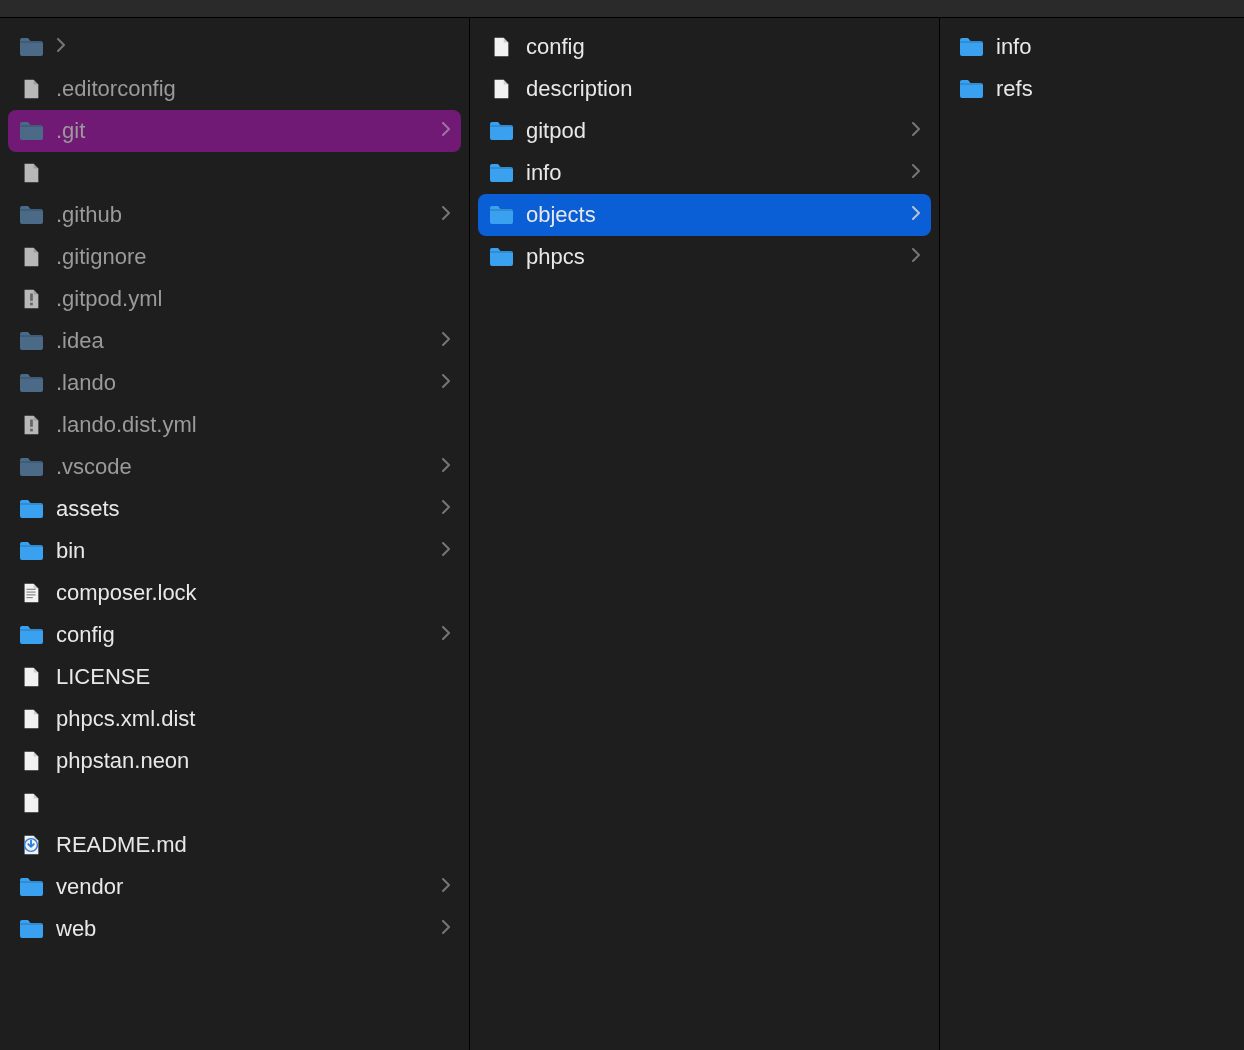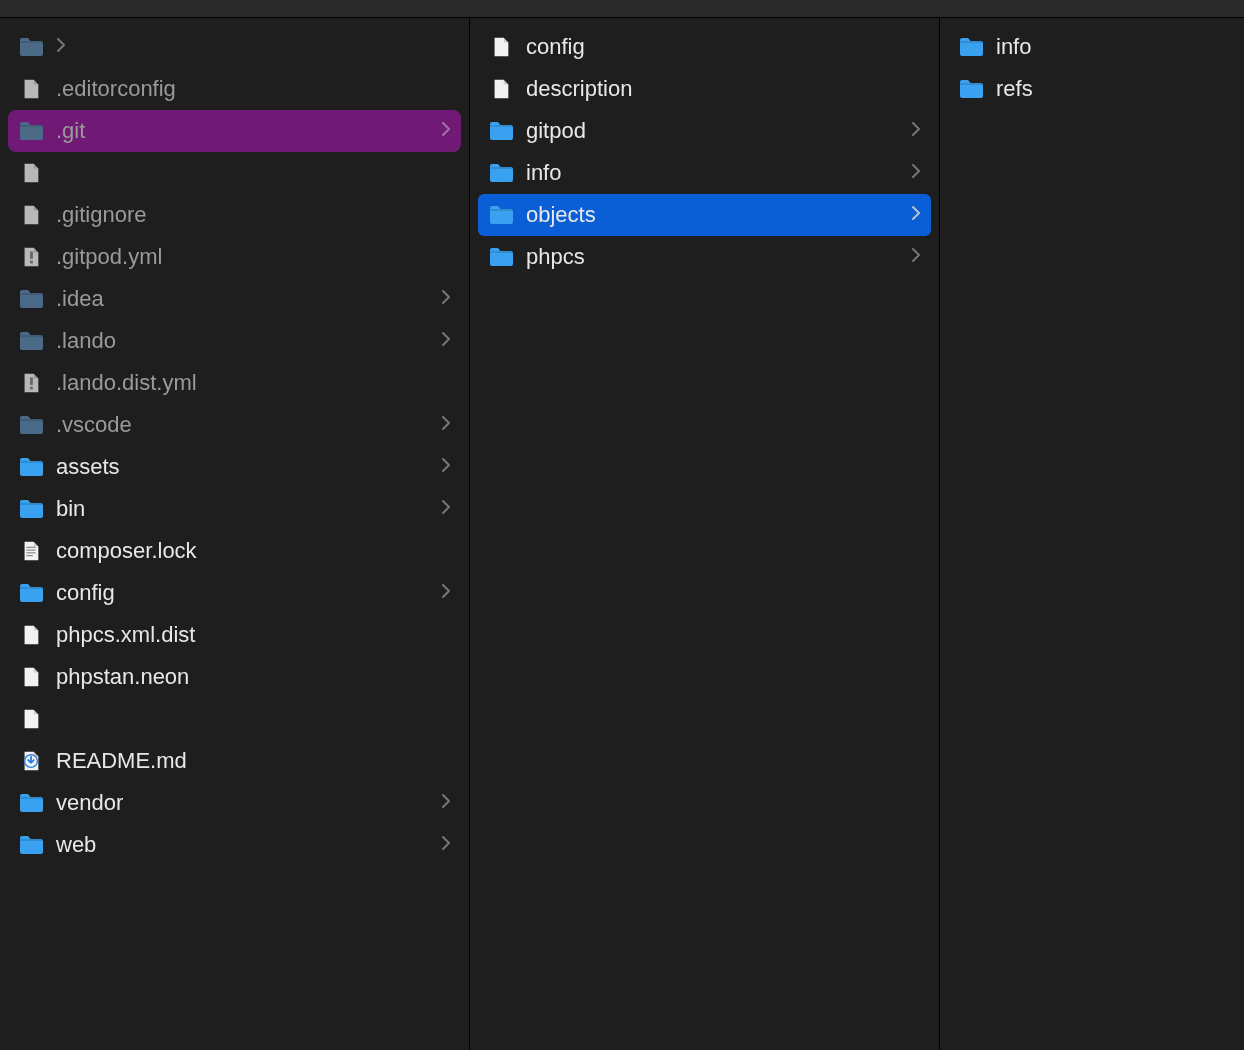--- a/index.html
+++ b/index.html
@@ -47,21 +47,20 @@
       padding: 0 10px;
       border-radius: 8px;
       cursor: default;
       gap: 12px;
     }
     .row.selected-grey {
       background: #701a75;
     }
     .row.selected-blue {
       background: #0a5fd6;
-      border-radius: 6px;
     }
     .icon-wrap {
       width: 26px;
       height: 26px;
       display: flex;
       align-items: center;
       justify-content: center;
       flex-shrink: 0;
     }
     .label {
@@ -134,20 +133,32 @@
         <span class="icon-wrap">
           <svg class="file-svg" viewBox="0 0 24 24">
     <path d="M5 2 L15 2 L20 7 L20 22 L5 22 Z" fill="#b8b8b8"></path>
     <path d="M15 2 L15 7 L20 7 Z" fill="rgba(0,0,0,0.15)"></path>
 
   </svg>
         </span>
       </div>
       <div class="row">
         <span class="icon-wrap">
+          <svg class="folder-svg" viewBox="0 0 26 22">
+    <path d="M2 4 Q2 2 4 2 L10 2 L12.5 5 L23 5 Q25 5 25 7 L25 18 Q25 20 23 20 L4 20 Q2 20 2 18 Z" fill="#4a6a88"></path>
+    <path d="M2 6 L25 6" stroke="rgba(0,0,0,0.25)" stroke-width="1"></path>
+  </svg>
+        </span>
+        <span class="label dimmed">.github</span>
+        <span><svg class="chevron " viewBox="0 0 10 16">
+    <path d="M2 2 L8 8 L2 14" stroke="#ccc" stroke-width="2" fill="none" stroke-linecap="round" stroke-linejoin="round"></path>
+  </svg></span>
+      </div>
+      <div class="row">
+        <span class="icon-wrap">
           <svg class="file-svg" viewBox="0 0 24 24">
     <path d="M5 2 L15 2 L20 7 L20 22 L5 22 Z" fill="#b8b8b8"></path>
     <path d="M15 2 L15 7 L20 7 Z" fill="rgba(0,0,0,0.15)"></path>
 
   </svg>
         </span>
         <span class="label dimmed">.gitignore</span>
       </div>
       <div class="row">
         <span class="icon-wrap">
@@ -257,20 +268,30 @@
   </svg></span>
       </div>
       <div class="row">
         <span class="icon-wrap">
           <svg class="file-svg" viewBox="0 0 24 24">
     <path d="M5 2 L15 2 L20 7 L20 22 L5 22 Z" fill="#f2f2f2"></path>
     <path d="M15 2 L15 7 L20 7 Z" fill="rgba(0,0,0,0.15)"></path>
 
   </svg>
         </span>
+        <span class="label">LICENSE</span>
+      </div>
+      <div class="row">
+        <span class="icon-wrap">
+          <svg class="file-svg" viewBox="0 0 24 24">
+    <path d="M5 2 L15 2 L20 7 L20 22 L5 22 Z" fill="#f2f2f2"></path>
+    <path d="M15 2 L15 7 L20 7 Z" fill="rgba(0,0,0,0.15)"></path>
+
+  </svg>
+        </span>
         <span class="label">phpcs.xml.dist</span>
       </div>
       <div class="row">
         <span class="icon-wrap">
           <svg class="file-svg" viewBox="0 0 24 24">
     <path d="M5 2 L15 2 L20 7 L20 22 L5 22 Z" fill="#f2f2f2"></path>
     <path d="M15 2 L15 7 L20 7 Z" fill="rgba(0,0,0,0.15)"></path>
 
   </svg>
         </span>

